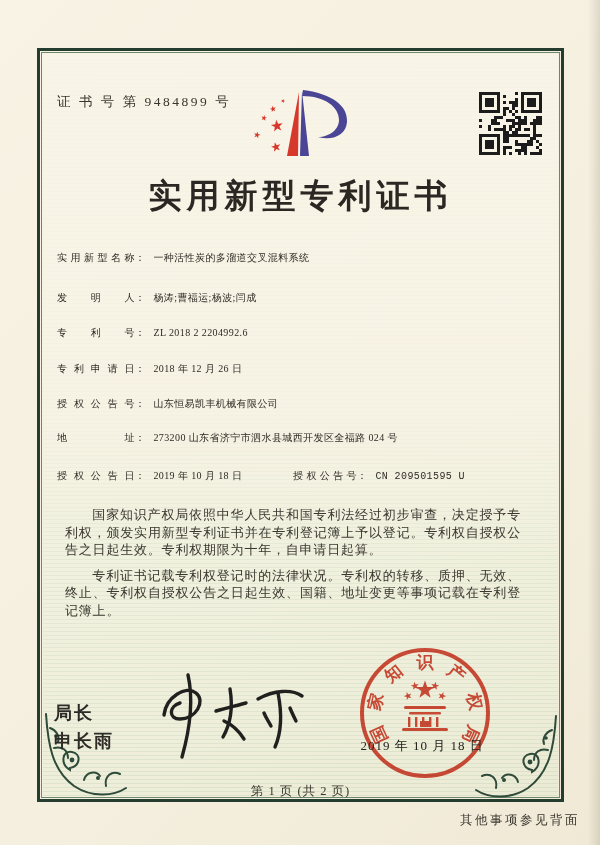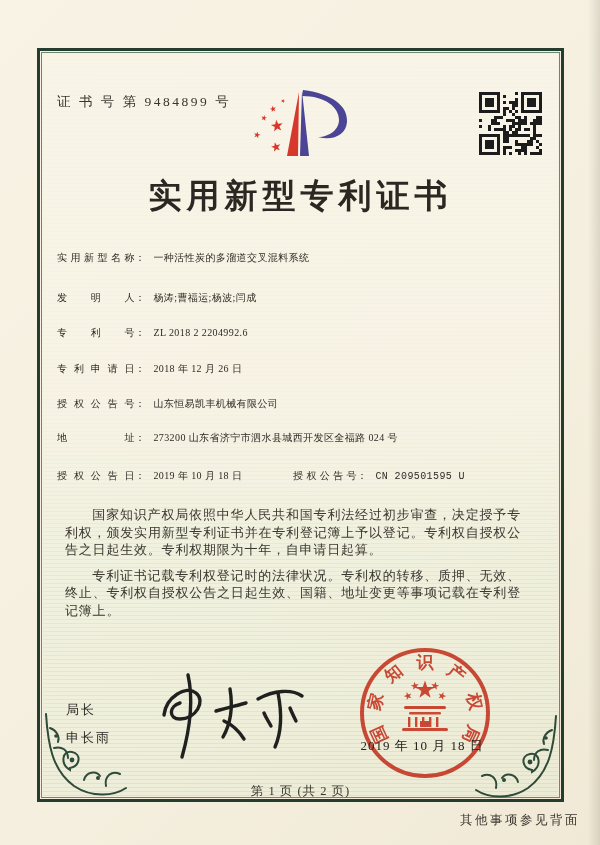--- a/index.html
+++ b/index.html
@@ -26,22 +26,22 @@
   .qr div{width:3px;height:3px;}
   .qr .d{background:#1c1c1c;}
   .frow{position:absolute;left:57px;width:480px;font-size:10px;color:#2f2a24;letter-spacing:0.4px;}
   .flabel{display:inline-block;width:78px;text-align:justify;text-align-last:justify;vertical-align:bottom;}
   .flabel2{display:inline-block;width:64px;text-align:justify;text-align-last:justify;vertical-align:bottom;}
   .fvalue{margin-left:8px;}
   .pair2{position:absolute;left:236px;top:0;font-family:Liberation Mono, monospace;}
   .paras{position:absolute;left:57px;top:498px;width:472px;font-size:13px;line-height:17.5px;
     letter-spacing:0.8px;color:#3b362f;text-align:justify;}
   .paras p{margin:8px;text-indent:2.1em;}
-  .sig-label{position:absolute;left:66px;font-family:"Liberation Sans","DejaVu Sans",sans-serif;
-    font-weight:normal;font-size:13px;color:#2e2b27;letter-spacing:2px;}
+  .sig-label{position:absolute;left:54px;font-family:"Liberation Sans","DejaVu Sans",sans-serif;
+    font-weight:bold;font-size:18px;color:#2e2b27;letter-spacing:2px;}
   .sig-svg{position:absolute;left:138px;top:663px;}
   .seal{position:absolute;left:352px;top:640px;mix-blend-mode:multiply;opacity:0.93;}
   .seal-date{position:absolute;left:352px;top:737px;width:140px;text-align:center;
     font-size:13px;color:#25221e;letter-spacing:1px;z-index:6;}
   .footer-page{position:absolute;left:37px;top:783px;width:527px;text-align:center;
     font-size:12.5px;color:#3a352e;letter-spacing:1px;}
   .back-note{position:absolute;left:20px;top:812px;width:560px;text-align:right;
     font-size:12.5px;color:#3a352e;letter-spacing:2.5px;}
   .corner{position:absolute;}
 </style>

